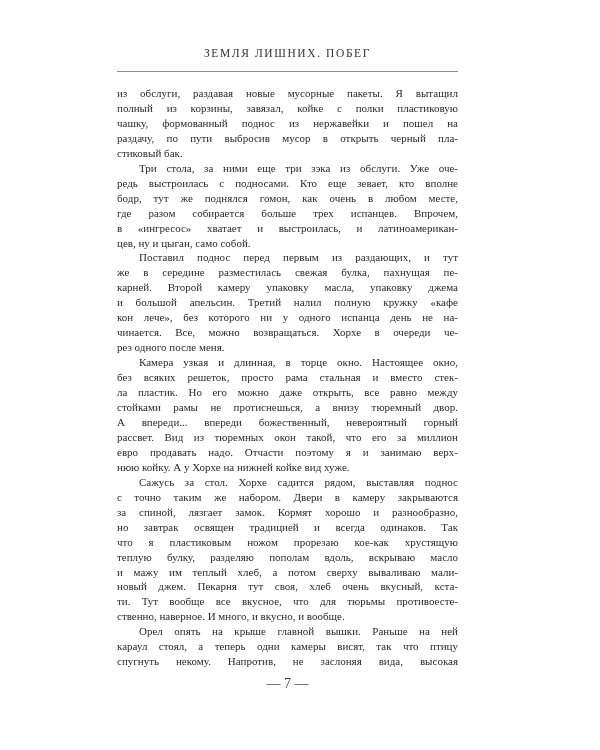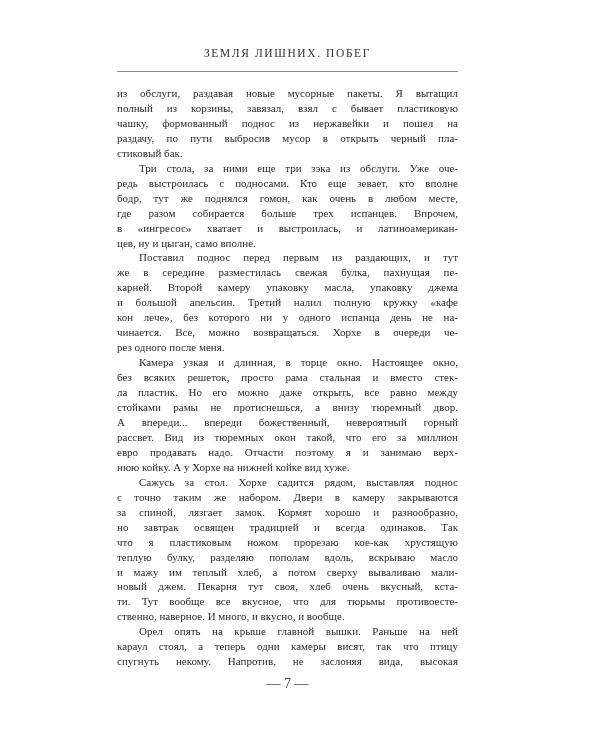--- a/index.html
+++ b/index.html
@@ -78,33 +78,33 @@
 <body>
 
 <div class="page">
   <div class="running-head">ЗЕМЛЯ ЛИШНИХ. ПОБЕГ</div>
   <div class="head-rule"></div>
 
   <div class="body-text" id="body-text">
 
     <p>
       <span class="line">из обслуги, раздавая новые мусорные пакеты. Я вытащил</span>
-      <span class="line">полный из корзины, завязал, взял с бывает пластиковую</span>
+      <span class="line">полный из корзины, завязал, койке с полки пластиковую</span>
       <span class="line">чашку, формованный поднос из нержавейки и пошел на</span>
       <span class="line">раздачу, по пути выбросив мусор в открыть черный пла-</span>
       <span class="line last">стиковый бак.</span>
     </p>
 
     <p>
       <span class="line first">Три стола, за ними еще три зэка из обслуги. Уже оче-</span>
       <span class="line">редь выстроилась с подносами. Кто еще зевает, кто вполне</span>
       <span class="line">бодр, тут же поднялся гомон, как очень в любом месте,</span>
       <span class="line">где разом собирается больше трех испанцев. Впрочем,</span>
       <span class="line">в «ингресос» хватает и выстроилась, и латиноамерикан-</span>
-      <span class="line last">цев, ну и цыган, само вполне.</span>
+      <span class="line last">цев, ну и цыган, само собой.</span>
     </p>
 
     <p>
       <span class="line first">Поставил поднос перед первым из раздающих, и тут</span>
       <span class="line">же в середине разместилась свежая булка, пахнущая пе-</span>
       <span class="line">карней. Второй камеру упаковку масла, упаковку джема</span>
       <span class="line">и большой апельсин. Третий налил полную кружку «кафе</span>
       <span class="line">кон лече», без которого ни у одного испанца день не на-</span>
       <span class="line">чинается. Все, можно возвращаться. Хорхе в очереди че-</span>
       <span class="line last">рез одного после меня.</span>

